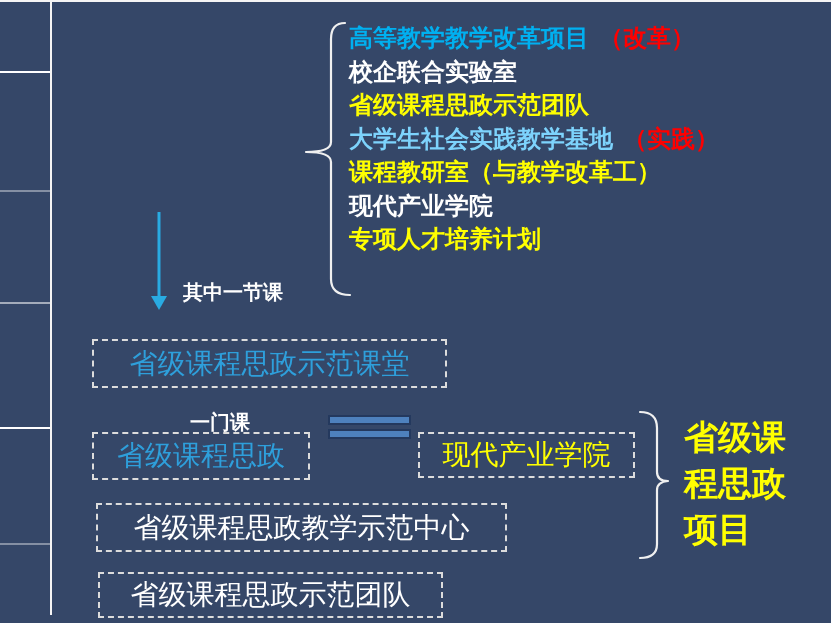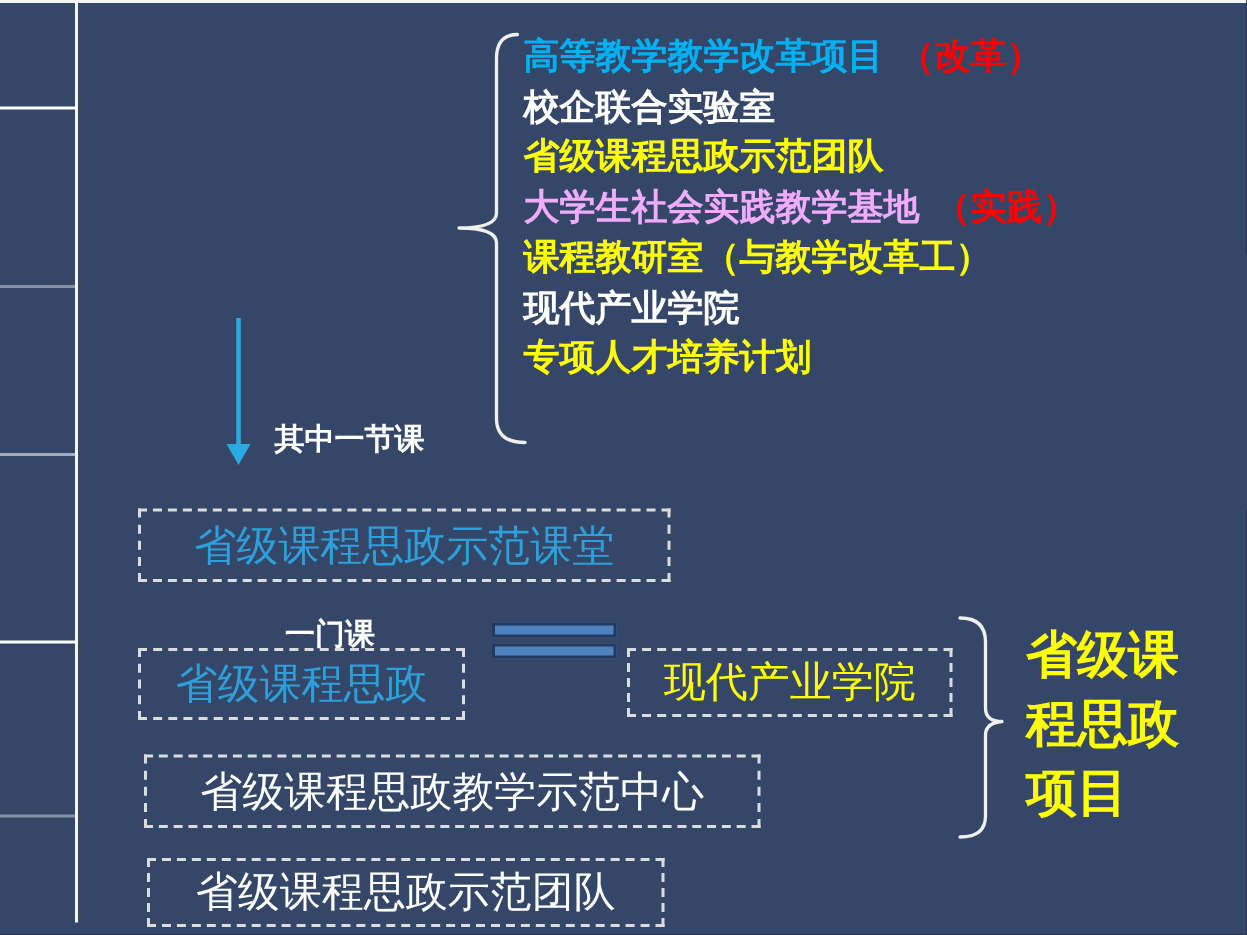--- a/index.html
+++ b/index.html
@@ -69,21 +69,21 @@
 
 
   <svg class="abs" style="left:298px;top:14px" width="60" height="290" viewBox="0 0 60 290">
     <path d="M47,9 Q33,9 33,25 L33,128 Q33,138 8,138 Q33,138 33,148 L33,265 Q33,281 52,281" fill="none" stroke="#f0f0f0" stroke-width="2.2" stroke-linecap="round" stroke-linejoin="round"></path>
   </svg>
 
   <div class="abs project-list">
     <div><span style="color: rgb(0, 176, 240);">高等教学教学改革项目</span><span class="part2" style="color: rgb(255, 0, 0);">（改革）</span></div>
     <div><span style="color: rgb(255, 255, 255);">校企联合实验室</span></div>
     <div><span style="color: rgb(255, 255, 0);">省级课程思政示范团队</span></div>
-    <div><span style="color: #f0abfc; margin-top: 32px;">大学生社会实践教学基地</span><span class="part2" style="color: rgb(255, 0, 0);">（实践）</span></div>
+    <div><span style="color: #7dd3fc; margin-top: 32px;">大学生社会实践教学基地</span><span class="part2" style="color: rgb(255, 0, 0);">（实践）</span></div>
     <div><span style="color: rgb(255, 255, 0);">课程教研室（与教学改革工）</span></div>
     <div><span style="color: rgb(255, 255, 255); margin-top: 17px;">现代产业学院</span></div>
     <div><span style="color: rgb(255, 255, 0);">专项人才培养计划</span></div>
   </div>
 
   <svg class="abs" style="left:148px;top:212px" width="22" height="100" viewBox="0 0 22 100">
     <line x1="11" y1="0" x2="11" y2="84" stroke="#29abe2" stroke-width="3"></line>
     <polygon points="3,84 19,84 11,98" fill="#29abe2"></polygon>
   </svg>
 

